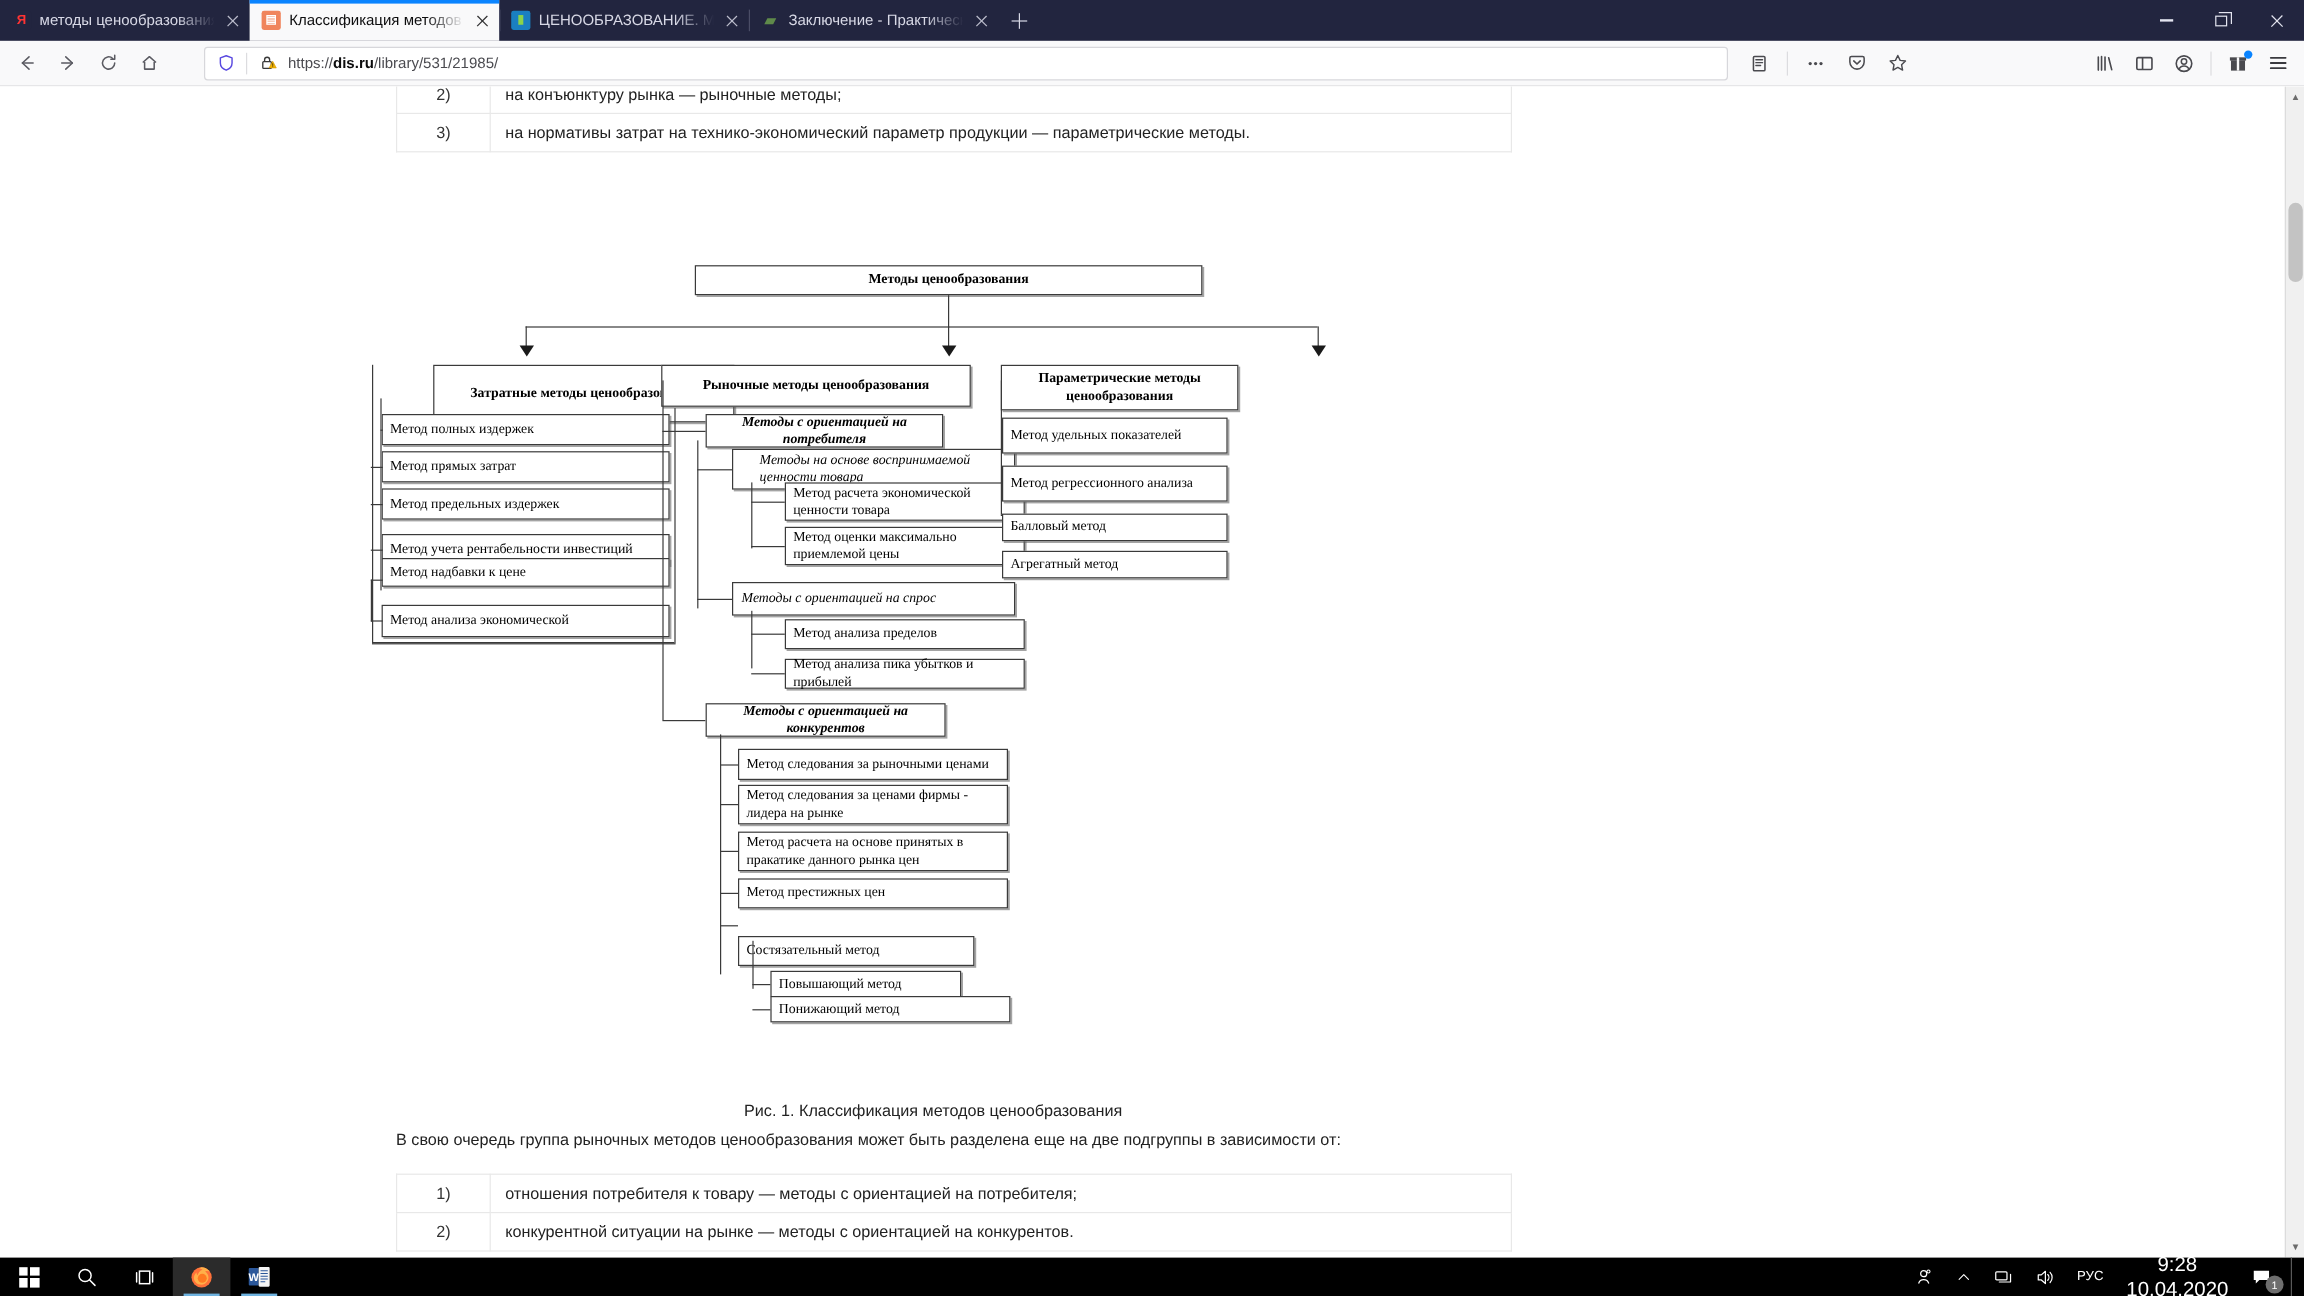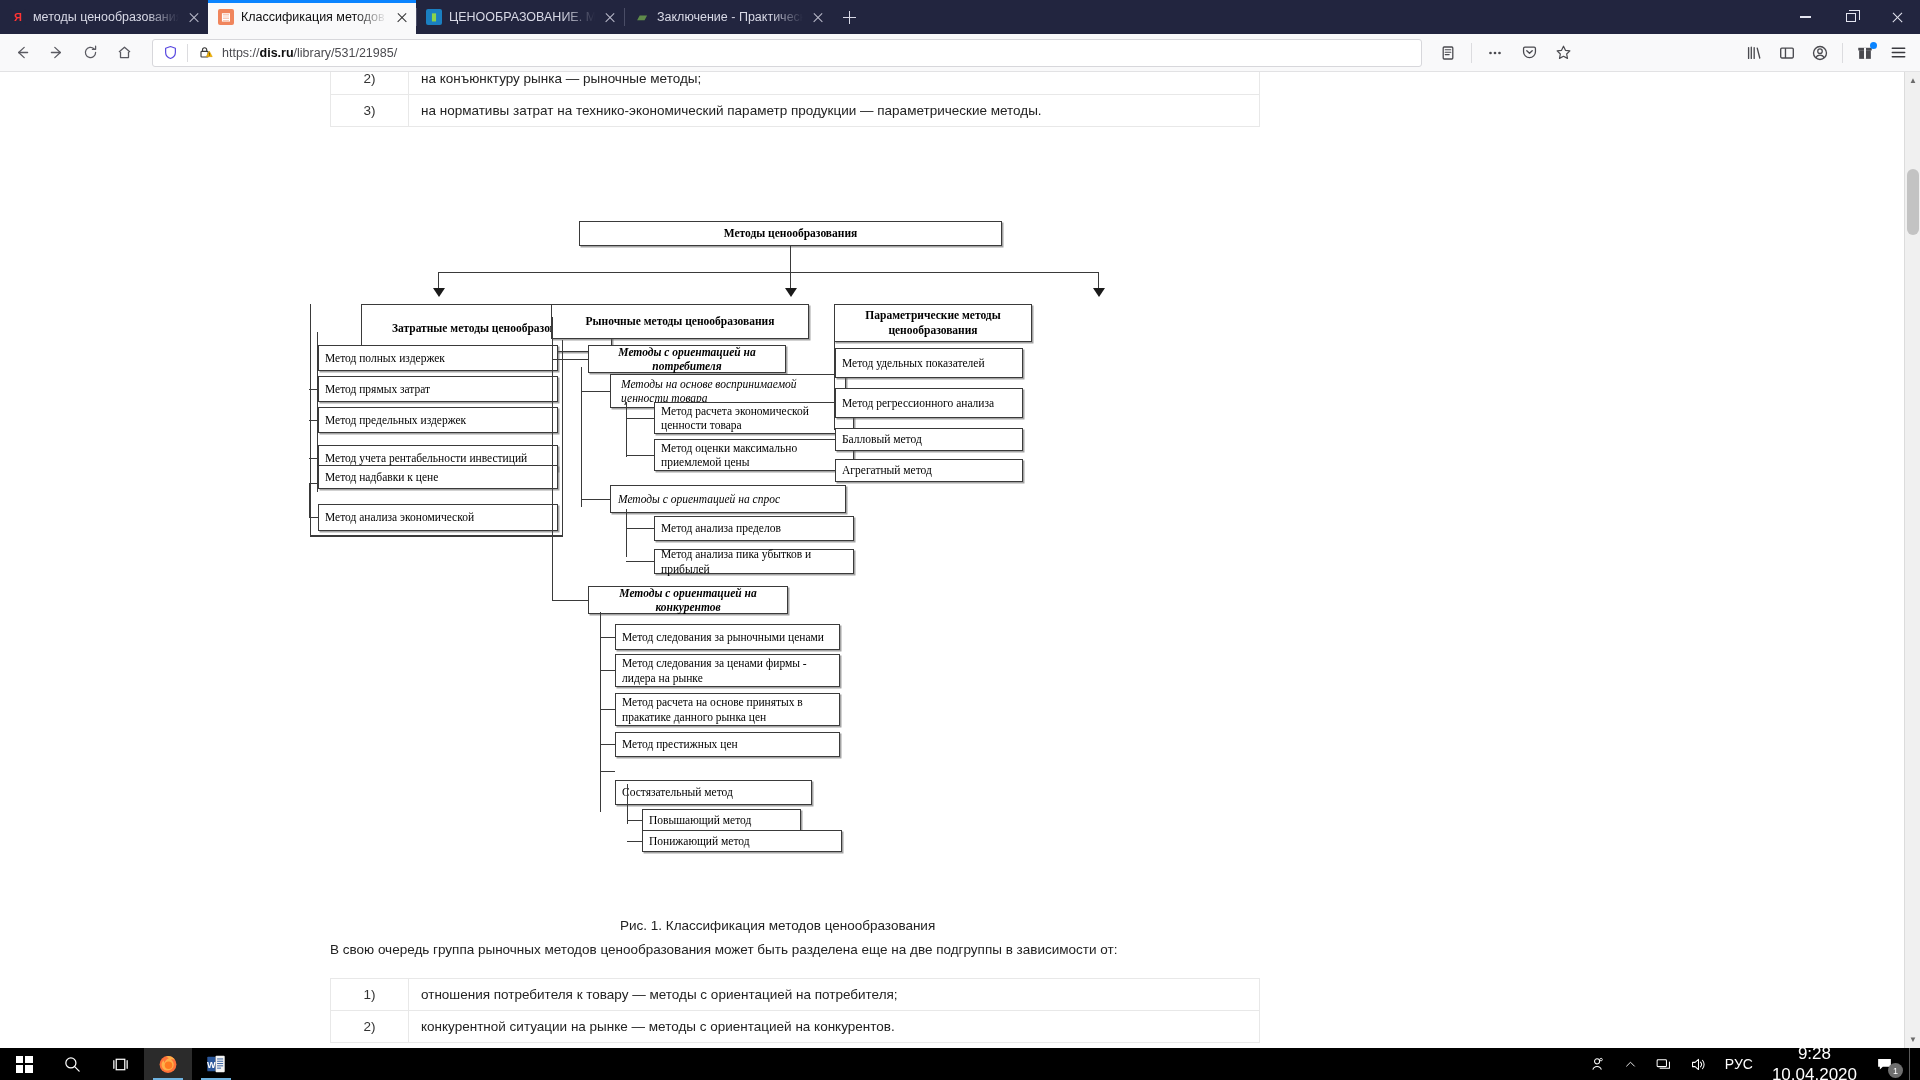--- a/index.html
+++ b/index.html
@@ -82,21 +82,21 @@
   }
   .navbtn {
     width: 32px; height: 30px; display: flex; align-items: center; justify-content: center;
     color: #5a5a61; border-radius: 3px;
   }
   .navbtn svg { display: block; }
 
   .urlbar {
     flex: 1 1 auto; height: 28px; background: #ffffff; border: 1px solid #d7d7db;
     border-radius: 3px; display: flex; align-items: center; gap: 8px;
-    padding: 0 6px 0 8px; margin: 0 8px 0 10px; max-width: 1270px;
+    padding: 0 6px 0 8px; margin: 0 8px 0 28px; max-width: 1270px;
   }
   .url-text { flex: 1 1 auto; font-size: 12.5px; color: #4b4b50; white-space: nowrap; overflow: hidden; }
   .url-text b { color: #0c0c0d; font-weight: 600; }
   .url-icon { width: 18px; height: 18px; display: flex; align-items: center; justify-content: center; flex: 0 0 auto; color: #5a5a61;}
   .url-sep { width: 1px; height: 18px; background: #dcdcdf; flex: 0 0 1px; }
 
   .toolend { display: flex; align-items: center; gap: 1px; margin-left: auto; }
   .tool-sep { width: 1px; height: 20px; background: #dcdcdf; margin: 0 5px; }
 
   
@@ -413,21 +413,21 @@
         <div class="line v" style="left:222px; top:105px; height:283px;"></div>
         <div class="line h" style="left:222px; top:388px; width:36px;"></div>
 
         <div class="node center bi" style="left:258px; top:133px; width:198px; height:28px;">
           <span class="txt">Методы с ориентацией на потребителя</span>
         </div>
         <div class="line h" style="left:222px; top:147px; width:36px;"></div>
 
         <div class="line v" style="left:251px; top:155px; height:140px;"></div>
 
-        <div class="node i" style="left:280px; top:162px; width:236px; height:34px; padding:0 10px;">
+        <div class="node i" style="left:280px; top:162px; width:236px; height:34px; padding:0 22px;">
           <span class="txt">Методы на основе воспринимаемой ценности товара</span>
         </div>
         <div class="line h" style="left:251px; top:179px; width:29px;"></div>
 
         <div class="line v" style="left:296px; top:190px; height:55px;"></div>
 
         <div class="node leaf" style="left:324px; top:190px; width:200px; height:32px;">
           <span class="txt">Метод расчета экономической ценности товара</span>
         </div>
         <div class="line h" style="left:296px; top:206px; width:28px;"></div>
@@ -602,21 +602,21 @@
           <path d="M6 14.5 H17 M17 14.5 V7" stroke="#fff" stroke-width="1.2" stroke-linecap="round" stroke-linejoin="round"></path>
         </svg>
     </div>
     <div class="tray-item">
       <svg width="17" height="17" viewBox="0 0 20 20">
           <path d="M3 7.5 H6 L10 4 V16 L6 12.5 H3 Z" fill="none" stroke="#fff" stroke-width="1.2" stroke-linejoin="round"></path>
           <path d="M12.3 7.2 a4 4 0 0 1 0 5.6 M14.6 5 a7.3 7.3 0 0 1 0 10" fill="none" stroke="#fff" stroke-width="1.2" stroke-linecap="round"></path>
         </svg>
     </div>
     <div class="tray-item">
-      <span style="font-size:14px">РУС</span>
+      <span style="font-size:11px">РУС</span>
     </div>
     <div class="clock">
       <div>9:28</div>
       <div>10.04.2020</div>
     </div>
     <div class="tray-item notif">
       <svg width="17" height="17" viewBox="0 0 20 20">
           <path d="M2.5 3.5 H17.5 V12.5 H8 L4.5 16 V12.5 H2.5 Z" fill="#fff"></path>
         </svg>
       <span class="notif-badge">1</span>

